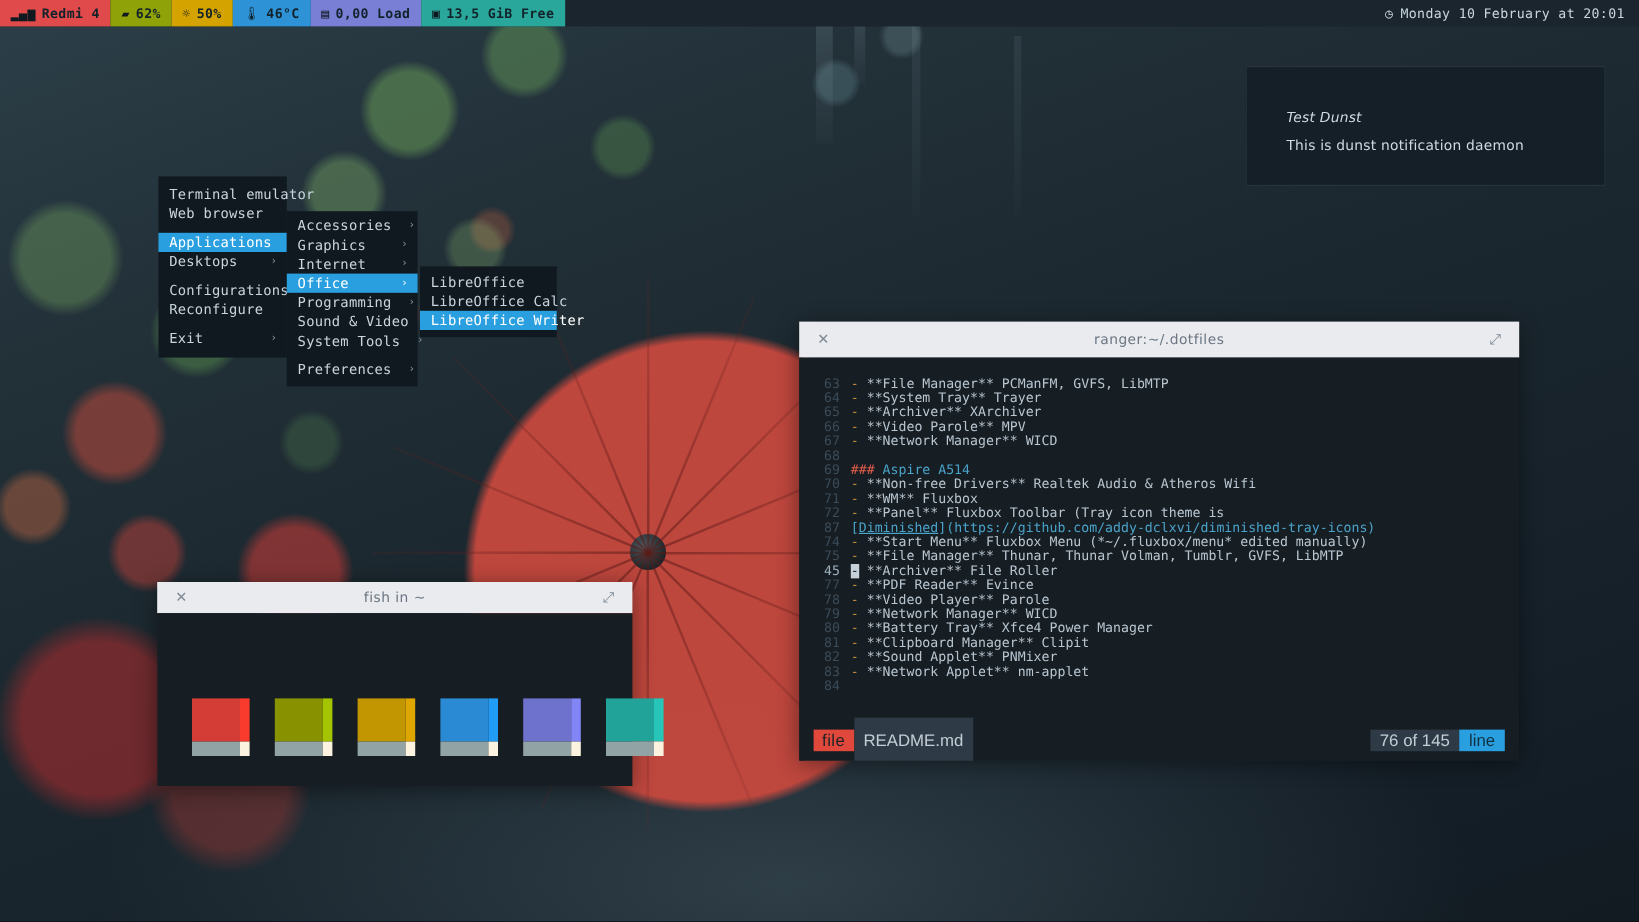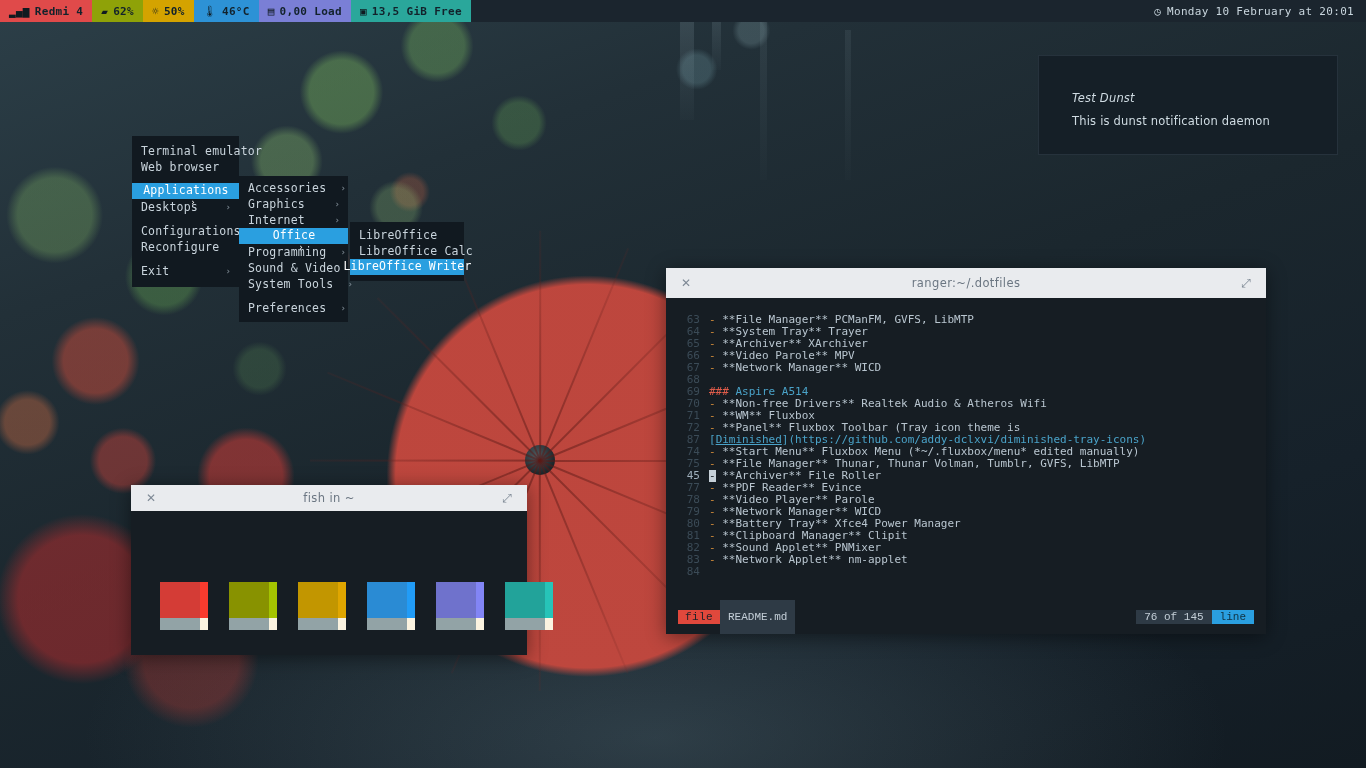--- a/index.html
+++ b/index.html
@@ -109,31 +109,31 @@
     position: absolute; left: 132px; top: 136px;
     width: 100px; min-width: 100px;
     background: #111920;
     z-index: 70;
     padding: 7px 0 8px 0;
     font-family: "DejaVu Sans Mono", monospace;
     font-size: 11.5px;
     color: #cfd9e0;
     width: 100px;
   }
-  #rootmenu { width: 100px; }
+  #rootmenu { width: 100px; margin-top: 11px; }
   .menu-panel { background:#111920; }
   .mi {
     position: relative;
     display: flex; align-items: center; justify-content: space-between;
     height: 16px; padding: 0 8px 0 9px;
     color: #c9d4dc; white-space: nowrap;
     letter-spacing: 0.2px;
   }
   .mi .arrow { font-size: 9px; color: #8c99a3; padding-left: 14px; }
-  .mi.sel { background: #2a9fe0; color: #ffffff; flex-direction: column; }
+  .mi.sel { background: #2a9fe0; color: #ffffff; }
   .mi.sel .arrow { color: #ffffff; }
   .mi.gap-top { margin-top: 8px; }
 
   #rootmenu { width: 100px; }
 
   #submenu1 {
     position: absolute; left: 239px; top: 176px;
     width: 109px;
     background: #111920;
     z-index: 71;
@@ -205,22 +205,22 @@
   .txt { color: #b9c6d0; }
   .hdr { color: #e05c4a; }
   .hdrtxt { color: #4aa3c9; }
   .link { color: #4aa3c9; }
   .linkname { color: #4aa3c9; text-decoration: underline; }
   .cursorblk { background: #c6d0d8; color: #161d23; }
   .statusbar {
     position: absolute; left: 0; right: 0; bottom: 10px;
     height: 14px;
     display: flex; align-items: center;
-    font-family: Liberation Mono, monospace;
-    font-size: 11px;
+    font-family: Liberation Sans, sans-serif;
+    font-size: 14px;
     padding: 0 12px;
   }
   .sb-file { background: #e0483c; color: #1d2227; padding: 1px 7px; letter-spacing:.4px;}
   .sb-name { background: #2e3a45; color: #c3ced7; padding: 11px 8px; }
   .sb-right { margin-left: auto; display: flex; }
   .sb-pos { background: #2e3a45; color: #c3ced7; padding: 1px 8px; }
   .sb-line { background: #2a9fe0; color: #11313f; padding: 1px 8px; }
 
   
   #fishwin { left: 131px; top: 485px; width: 396px; height: 170px; }

